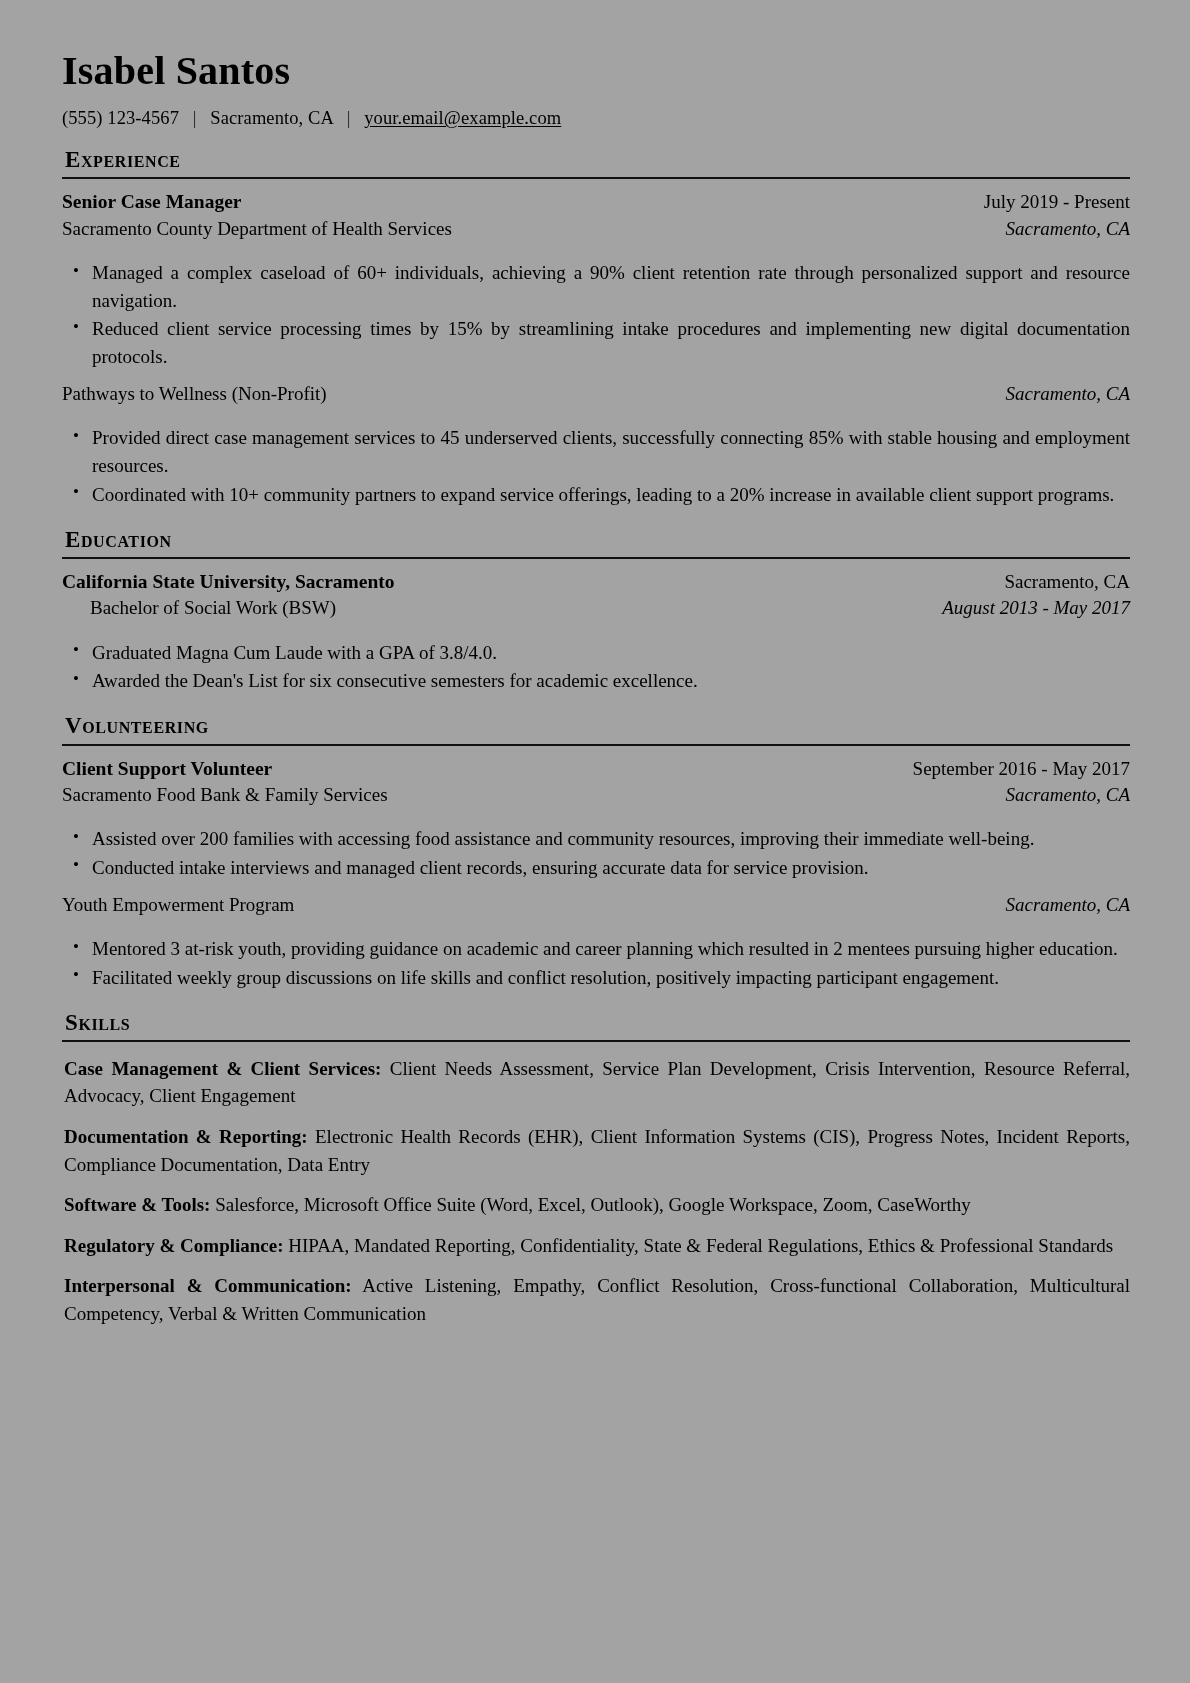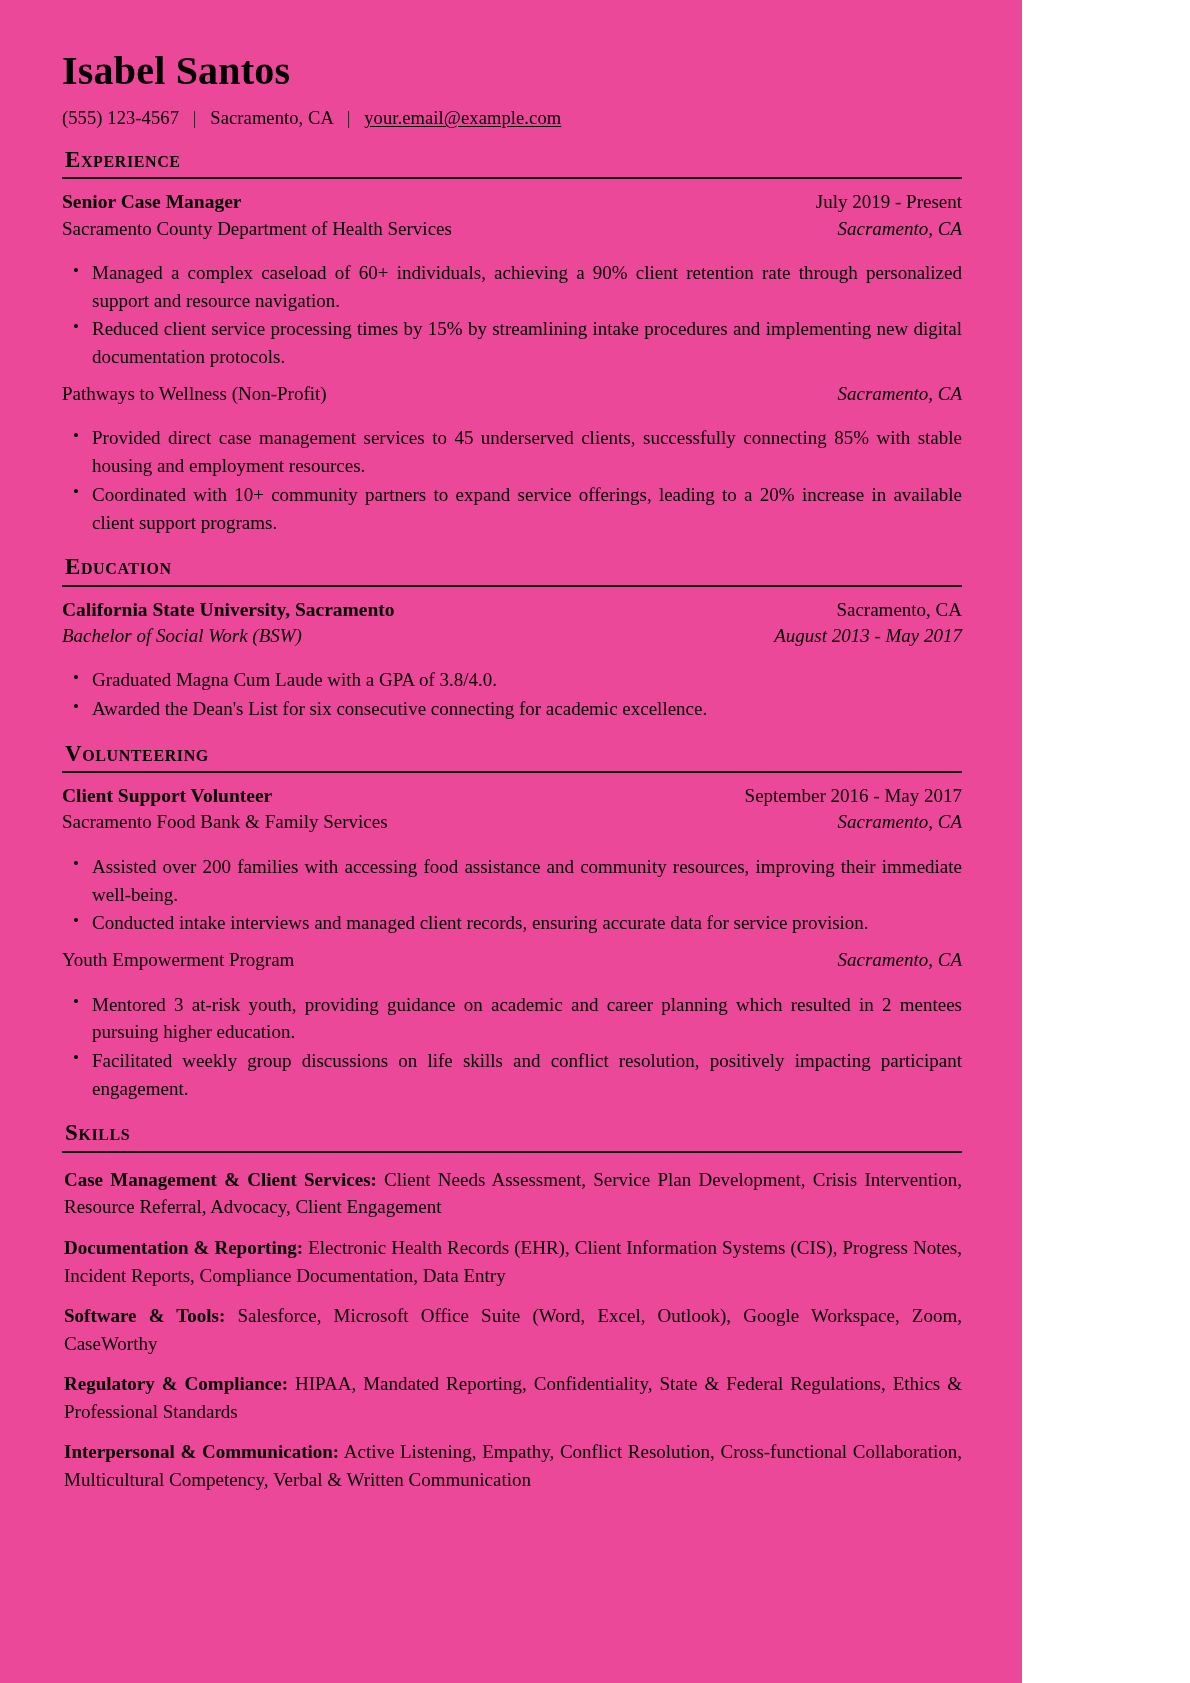--- a/index.html
+++ b/index.html
@@ -8,25 +8,25 @@
     background: #ffffff;
   }
   body {
     width: 1190px;
     min-height: 1683px;
     font-family: "Liberation Serif", "DejaVu Serif", serif;
     color: #000000;
     -webkit-font-smoothing: antialiased;
   }
   .page {
-    width: 1022px;
+    width: 1190px;
     min-height: 1683px;
     box-sizing: border-box;
     padding: 44px 60px 16px 62px;
-    background: #ec4899;
+    background: #a3a3a3;
   }
 
   
   .name {
     font-size: 40px;
     font-weight: bold;
     letter-spacing: 0.2px;
     line-height: 1.05;
     margin: 6px 0 0 0;
   }
@@ -85,21 +85,21 @@
     font-weight: bold;
   }
   .entry-date {
     font-size: 19px;
     white-space: nowrap;
   }
   .entry-org {
     font-size: 19px;
   }
   .entry-org.italic {
-    font-style: italic;
+    margin-left: 28px;
   }
   .entry-loc {
     font-size: 19px;
     font-style: italic;
     white-space: nowrap;
   }
 
   
   ul.bullets {
     list-style: none;
@@ -197,21 +197,21 @@
       <div class="entry-row">
         <span class="entry-title">California State University, Sacramento</span>
         <span class="entry-date">Sacramento, CA</span>
       </div>
       <div class="entry-row">
         <span class="entry-org italic">Bachelor of Social Work (BSW)</span>
         <span class="entry-loc">August 2013 - May 2017</span>
       </div>
       <ul class="bullets">
         <li>Graduated Magna Cum Laude with a GPA of 3.8/4.0.</li>
-        <li>Awarded the Dean's List for six consecutive connecting for academic excellence.</li>
+        <li>Awarded the Dean's List for six consecutive semesters for academic excellence.</li>
       </ul>
     </div>
   </div>
 
   <div class="section">
     <div class="section-title">Volunteering</div>
     <hr class="section-rule">
 
     <div class="entry">
       <div class="entry-row">

